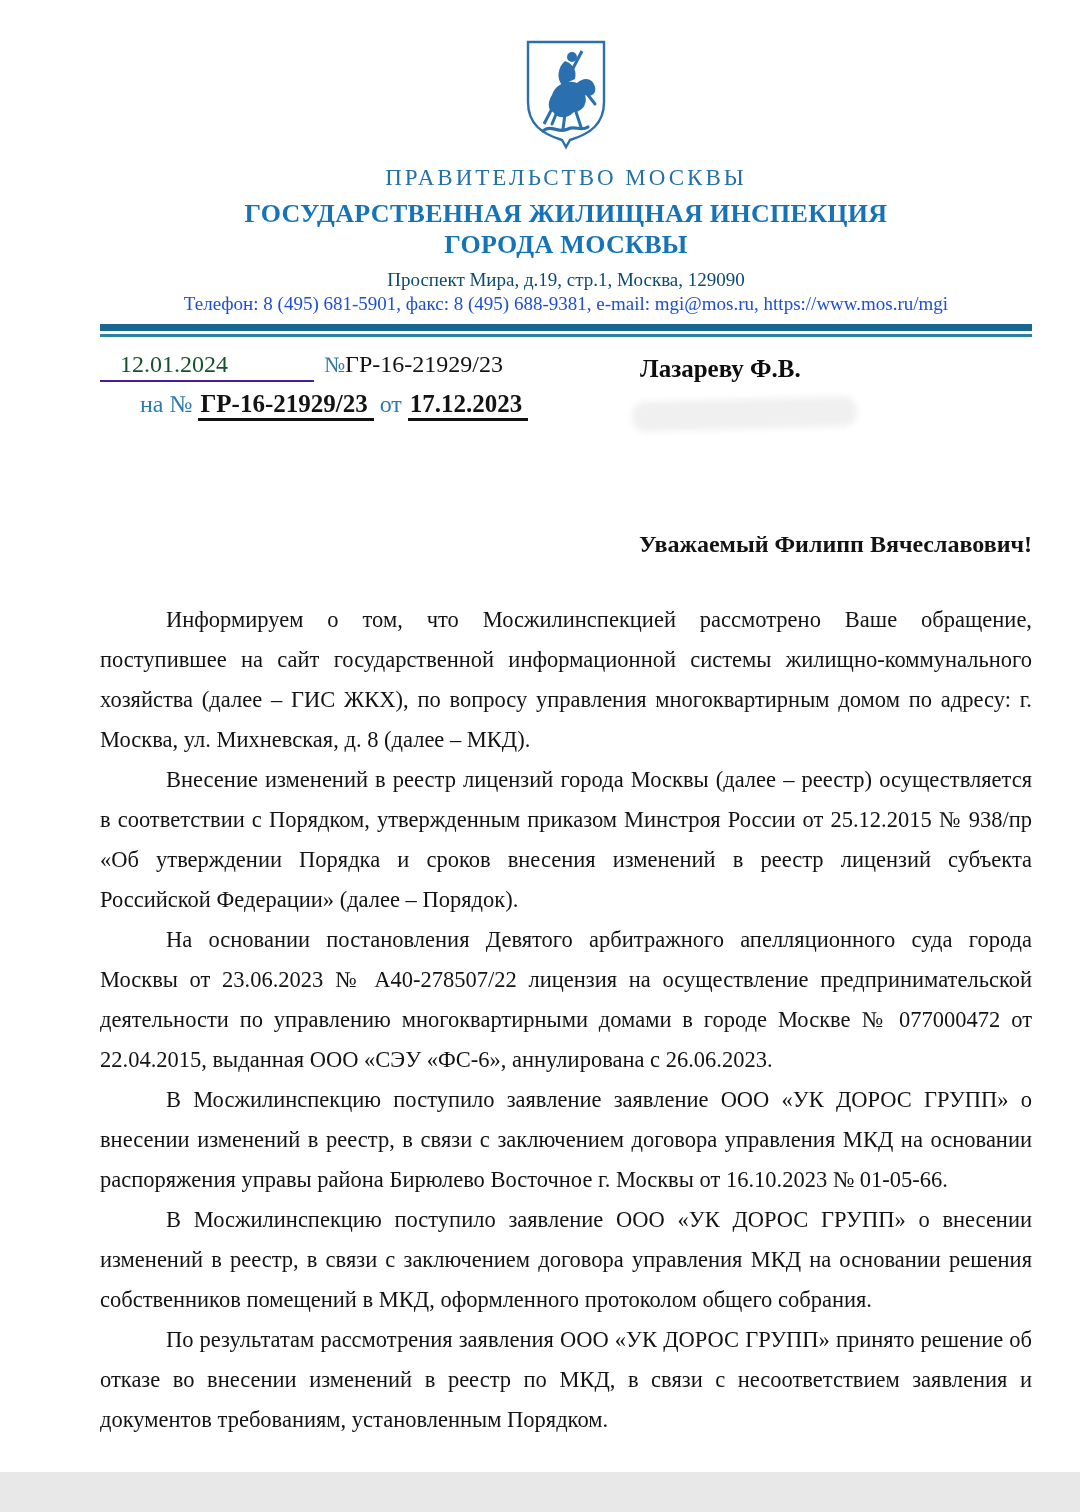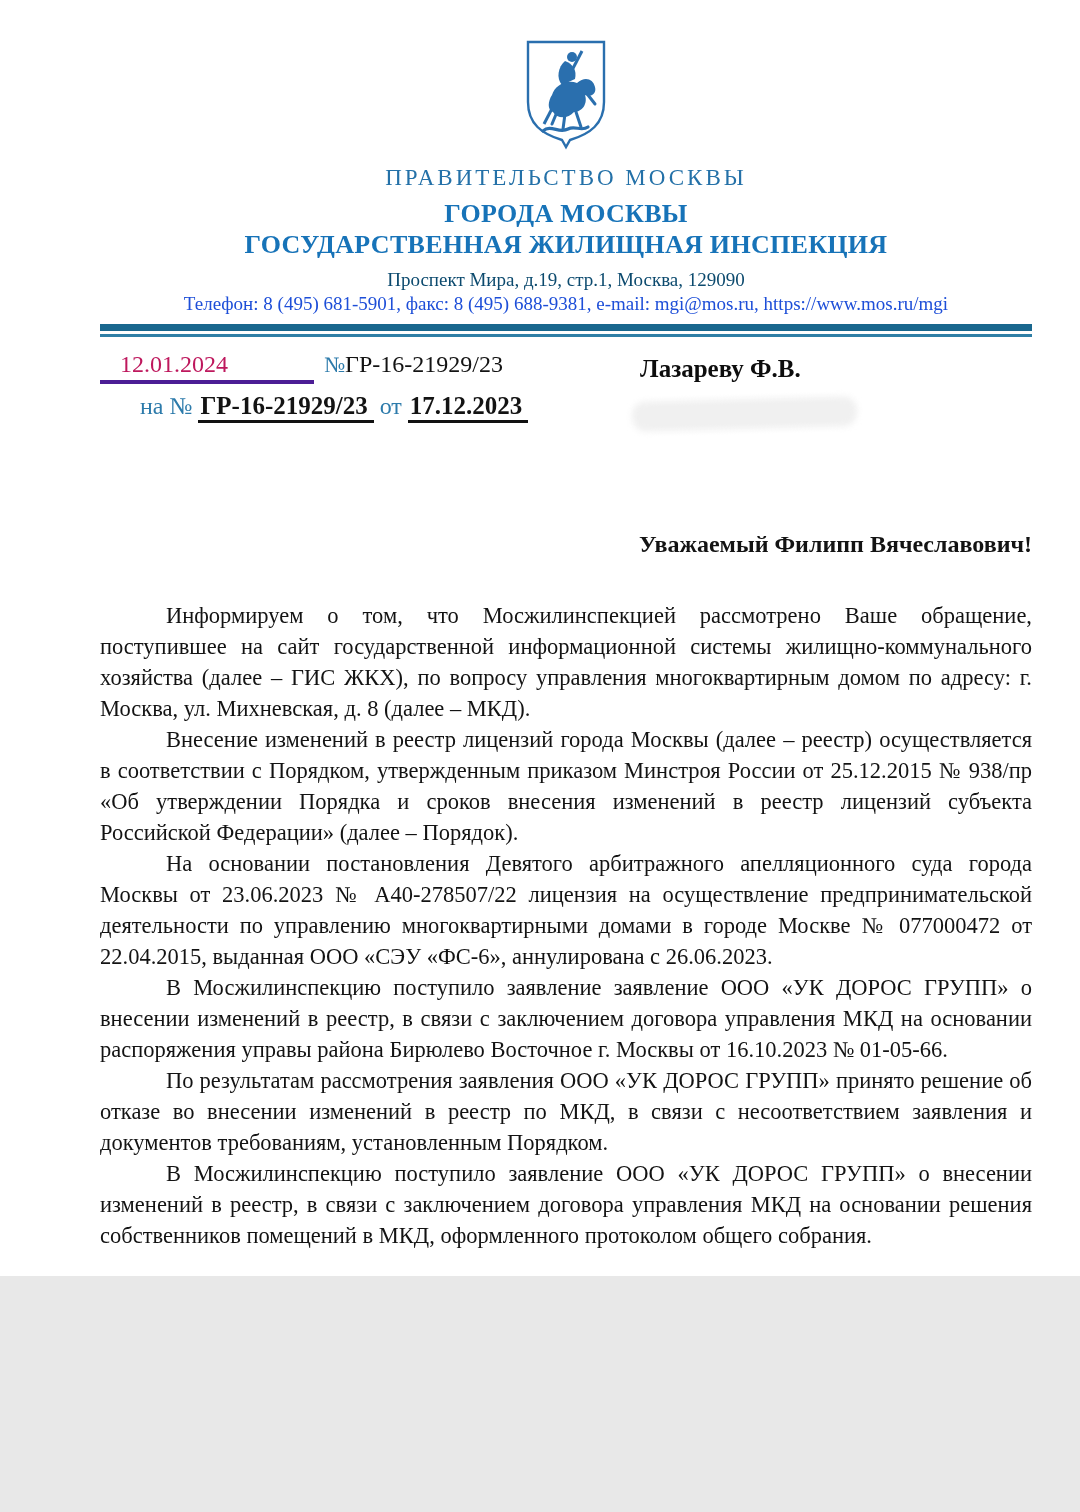--- a/index.html
+++ b/index.html
@@ -1,18 +1,18 @@
 <!DOCTYPE html>
 <html><head>
 <meta charset="utf-8">
 <style>
   html,body{margin:0;padding:0;background:#e8e8e8;}
   .page{
     position:relative;
-    width:1080px;height:1276px;
+    width:1080px;height:1472px;
     margin:0 auto;
     background:#ffffff;
     box-sizing:border-box;
     padding:38px 48px 0 100px;
     font-family:"Liberation Serif","DejaVu Serif",serif;
     color:#131313;
     overflow:hidden;
   }
   
   .letterhead{text-align:center;}
@@ -41,23 +41,23 @@
   }
   
   .divider{margin-top:8px;}
   .divider-thick{height:7px;background:#19678e;}
   .divider-thin{height:3px;background:#2f7fa6;margin-top:3px;}
   
   .ref-area{position:relative;height:122px;margin-top:14px;font-size:24px;}
   .ref-line1{white-space:nowrap;}
   .date-underlined{
     display:inline-block;width:214px;
-    border-bottom:4px solid #4c1d95;
+    border-bottom:2px solid #4c1d95;
     padding:0 0 2px 20px;box-sizing:border-box;
-    color:#be185d;
+    color:#14532d;
   }
   .no-sign{color:#2d7bab;margin-left:10px;font-size:22px;}
   .out-number{color:#131313;}
   .ref-line2{margin-top:8px;white-space:nowrap;margin-left:40px;}
   .blue-label{color:#2d7bab;}
   .bold-underlined{
     font-weight:bold;font-size:25px;
     border-bottom:3px solid #111;
     padding:0 6px 1px 2px;
   }
@@ -74,21 +74,21 @@
   }
   
   .salutation{
     margin-top:58px;
     text-align:right;
     font-weight:bold;font-size:24px;
   }
   .body-text{margin-top:42px;}
   .body-text p{
     margin:0;
-    font-size:22.5px;line-height:31px;
+    font-size:22.5px;line-height:40px;
     text-align:justify;
     text-indent:66px;
   }
 </style>
 </head>
 <body>
 
 <div class="page">
 
   <div class="letterhead">
@@ -100,22 +100,22 @@
           <circle cx="48" cy="19" r="5" stroke="none"></circle>
           <path d="M41 23 C34 29 32 40 38 47 L51 41 C53 32 49 26 41 23 Z" stroke="none"></path>
           <path d="M28 57 C31 47 43 41 53 45 C61 38 69 41 71 49 C73 56 66 60 61 57 C64 66 58 74 50 74 C44 81 33 81 29 74 C23 72 24 63 28 57 Z" stroke="none"></path>
           <path d="M52 74 L57 89 M41 76 L39 91 M64 57 L71 66 M33 74 L28 86" stroke-width="3" fill="none" stroke-linecap="round"></path>
           <path d="M19 93 C27 86 35 96 44 91 C51 87 57 94 64 89" stroke-width="3.2" fill="none" stroke-linecap="round"></path>
         </g>
       </svg>
     </div>
     <div class="gov-line">ПРАВИТЕЛЬСТВО МОСКВЫ</div>
     <div class="org-name">
+      <div>ГОСУДАРСТВЕННАЯ ЖИЛИЩНАЯ ИНСПЕКЦИЯ</div>
       <div>ГОРОДА МОСКВЫ</div>
-      <div>ГОСУДАРСТВЕННАЯ ЖИЛИЩНАЯ ИНСПЕКЦИЯ</div>
     </div>
     <div class="address-line">Проспект Мира, д.19, стр.1, Москва, 129090</div>
     <div class="contacts-line">Телефон: 8 (495) 681-5901, факс: 8 (495) 688-9381, e-mail: mgi@mos.ru, https://www.mos.ru/mgi</div>
   </div>
 
   <div class="divider">
     <div class="divider-thick"></div>
     <div class="divider-thin"></div>
   </div>
 
@@ -133,17 +133,17 @@
     <div class="redaction"></div>
   </div>
 
   <div class="salutation">Уважаемый Филипп Вячеславович!</div>
 
   <div class="body-text">
     <p>Информируем о том, что Мосжилинспекцией рассмотрено Ваше обращение, поступившее на сайт государственной информационной системы жилищно-коммунального хозяйства (далее – ГИС ЖКХ), по вопросу управления многоквартирным домом по адресу: г. Москва, ул. Михневская, д. 8 (далее – МКД).</p>
     <p>Внесение изменений в реестр лицензий города Москвы (далее – реестр) осуществляется в соответствии с Порядком, утвержденным приказом Минстроя России от 25.12.2015 № 938/пр «Об утверждении Порядка и сроков внесения изменений в реестр лицензий субъекта Российской Федерации» (далее – Порядок).</p>
     <p>На основании постановления Девятого арбитражного апелляционного суда города Москвы от 23.06.2023 № А40-278507/22 лицензия на осуществление предпринимательской деятельности по управлению многоквартирными домами в городе Москве № 077000472 от 22.04.2015, выданная ООО «СЭУ «ФС-6», аннулирована с 26.06.2023.</p>
     <p>В Мосжилинспекцию поступило заявление заявление ООО «УК ДОРОС ГРУПП» о внесении изменений в реестр, в связи с заключением договора управления МКД на основании распоряжения управы района Бирюлево Восточное г. Москвы от 16.10.2023 № 01-05-66.</p>
+    <p>В Мосжилинспекцию поступило заявление ООО «УК ДОРОС ГРУПП» о внесении изменений в реестр, в связи с заключением договора управления МКД на основании решения собственников помещений в МКД, оформленного протоколом общего собрания.</p>
     <p>По результатам рассмотрения заявления ООО «УК ДОРОС ГРУПП» принято решение об отказе во внесении изменений в реестр по МКД, в связи с несоответствием заявления и документов требованиям, установленным Порядком.</p>
-    <p>В Мосжилинспекцию поступило заявление ООО «УК ДОРОС ГРУПП» о внесении изменений в реестр, в связи с заключением договора управления МКД на основании решения собственников помещений в МКД, оформленного протоколом общего собрания.</p>
   </div>
 
 </div>
 
 </body></html>

